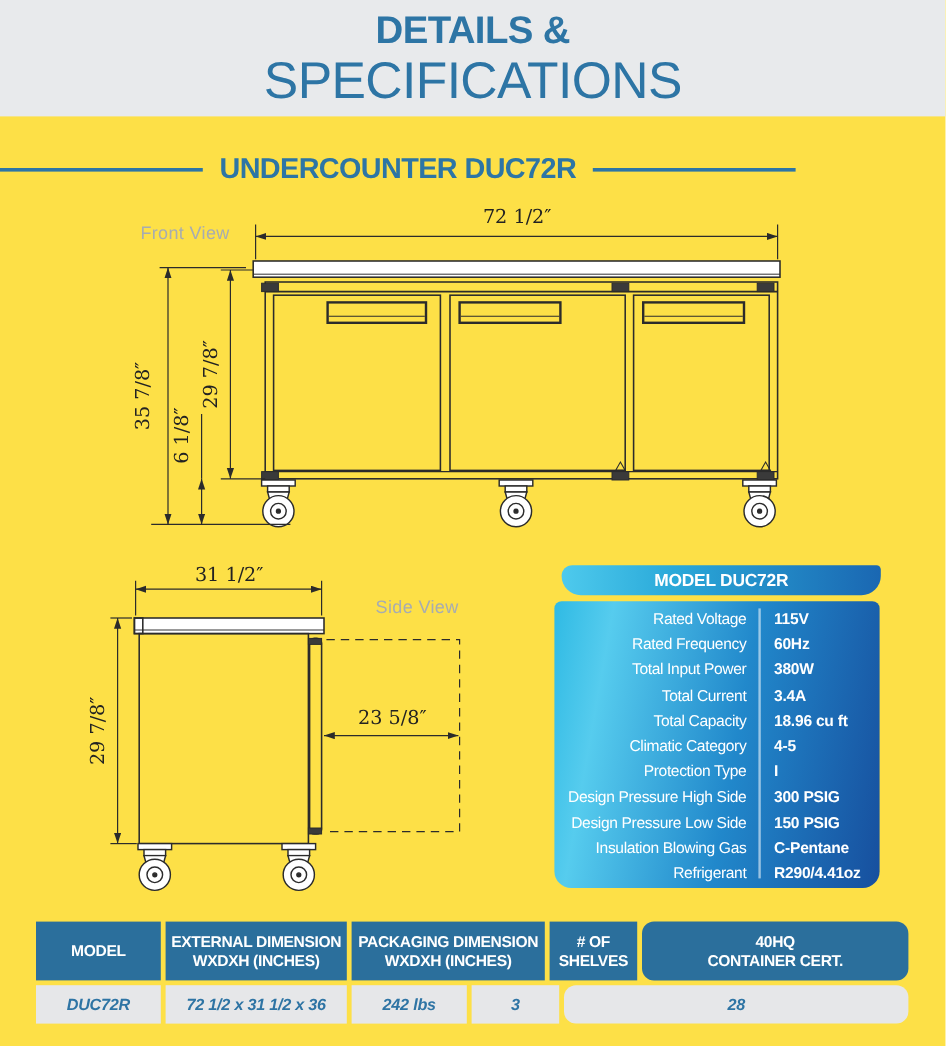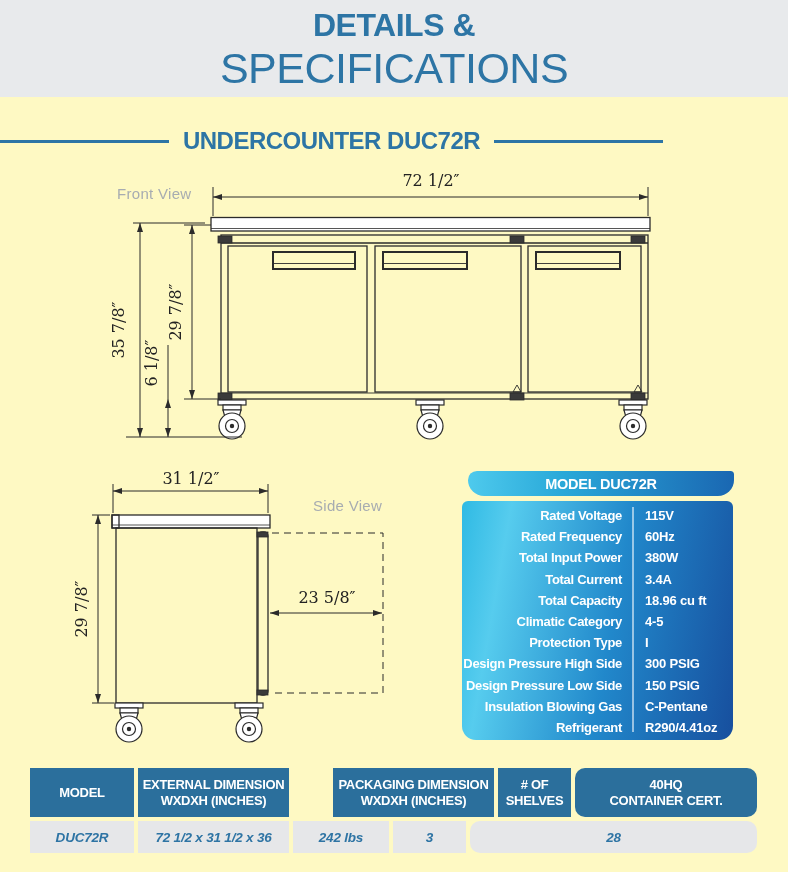--- a/index.html
+++ b/index.html
@@ -1,16 +1,16 @@
 <!DOCTYPE html>
 <html><head>
 <meta charset="utf-8">
 <style>
   html,body{margin:0;padding:0;background:#fff;}
-  #page{position:relative;width:788px;height:872px;background:#fef9c3;overflow:hidden;
+  #page{position:relative;width:788px;height:872px;background:#fde047;overflow:hidden;
         font-family:"Liberation Sans",sans-serif;}
 
   
   .band{position:absolute;left:0;top:0;width:788px;height:97px;background:#e8eaec;}
   .title1{position:absolute;left:0;top:7px;width:788px;text-align:center;
           font-size:32px;font-weight:bold;color:#2d75a5;letter-spacing:-0.5px;}
   .title2{position:absolute;left:0;top:44px;width:788px;text-align:center;
           font-size:43px;font-weight:normal;color:#2d75a5;letter-spacing:-0.5px;}
 
   
@@ -31,33 +31,33 @@
                border-radius:10px 4px 18px 18px;
                display:flex;align-items:center;justify-content:center;
                color:#fff;font-weight:bold;font-size:14.5px;letter-spacing:-0.2px;}
   .spec-body{position:absolute;left:462px;top:501px;width:271px;height:239px;
              background:linear-gradient(100deg,#2fbae4 0%,#56ccee 16%,#2188cb 55%,#174f9e 100%);
              border-radius:6px 6px 14px 14px;box-sizing:border-box;padding:4px 0 0 0;}
   .spec-divider{position:absolute;left:170px;top:6px;bottom:8px;width:2px;
                 background:rgba(255,255,255,0.55);}
   .spec-row{display:flex;height:21.2px;align-items:center;color:#fff;}
   .spec-label{width:171px;box-sizing:border-box;padding-right:11px;text-align:right;
-              font-size:13px;font-weight:bold;letter-spacing:-0.3px;white-space:nowrap;}
+              font-size:13px;font-weight:normal;letter-spacing:-0.3px;white-space:nowrap;}
   .spec-value{padding-left:12px;font-size:13px;font-weight:bold;letter-spacing:-0.2px;white-space:nowrap;}
 
   
   .btable{position:absolute;left:30px;top:768px;width:727px;}
   .brow{display:flex;gap:4px;}
   .bcell{display:flex;flex-direction:column;align-items:center;justify-content:center;text-align:center;}
   .bhead .bcell{background:#2b6f9c;color:#fff;height:49px;font-weight:bold;font-size:13px;
                 line-height:1.2;letter-spacing:-0.3px;}
   .bdata{margin-top:4px;}
   .bdata .bcell{background:#e6e7e9;color:#2e74a4;height:32px;font-weight:bold;font-size:13.5px;
                 letter-spacing:-0.2px;font-style:italic;}
-  .c0{flex:0 0 104px;} .c1{flex:0 0 151px;} .c2{flex:0 0 161px;margin-left:40px;}
+  .c0{flex:0 0 104px;} .c1{flex:0 0 151px;} .c2{flex:0 0 161px;}
   .c3{flex:0 0 96px;}  .c4{flex:0 0 73px;}  .c5{flex:1 1 auto;border-radius:10px;}
 </style>
 </head>
 <body>
 
 <div id="page">
 
   <div class="band"></div>
   <div class="title1">DETAILS &amp;</div>
   <div class="title2">SPECIFICATIONS</div>

